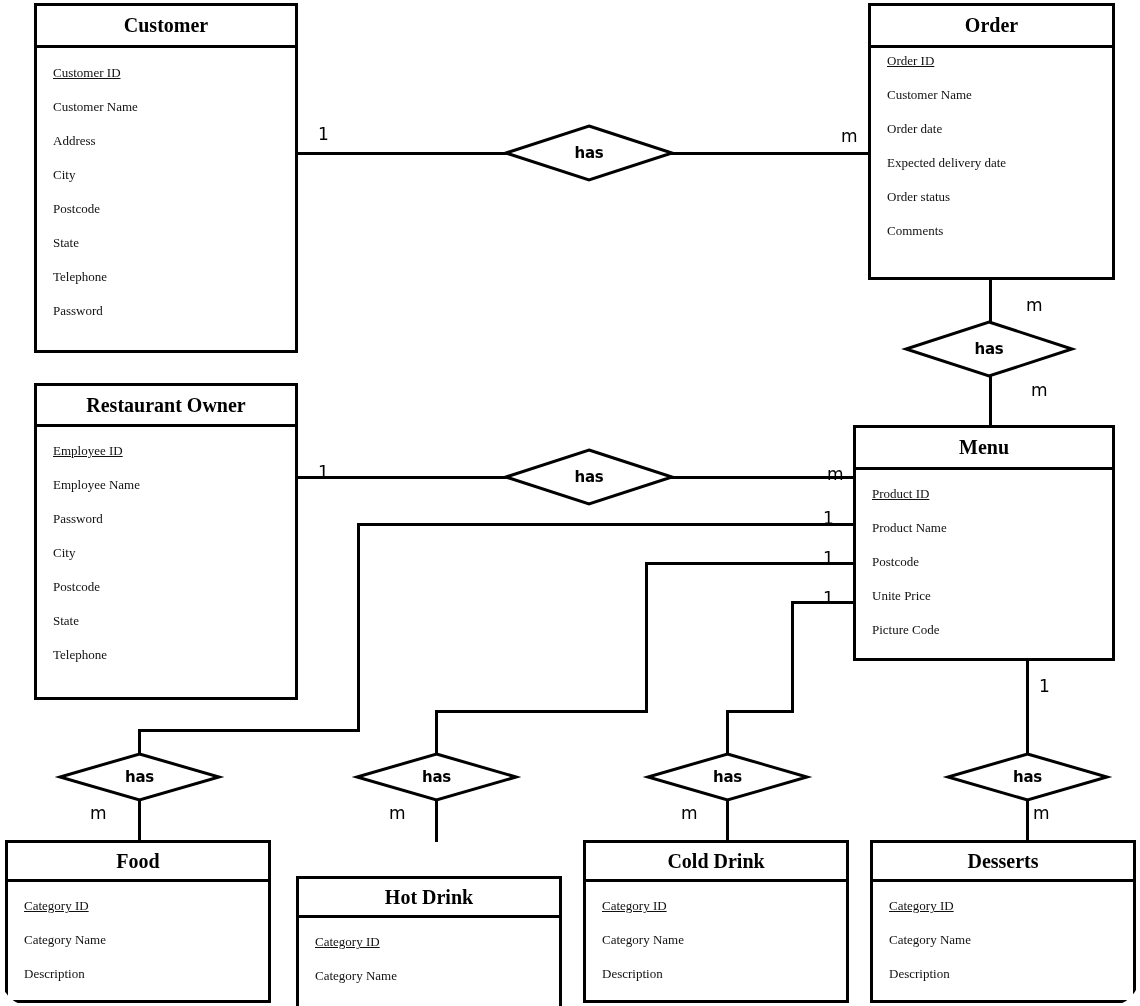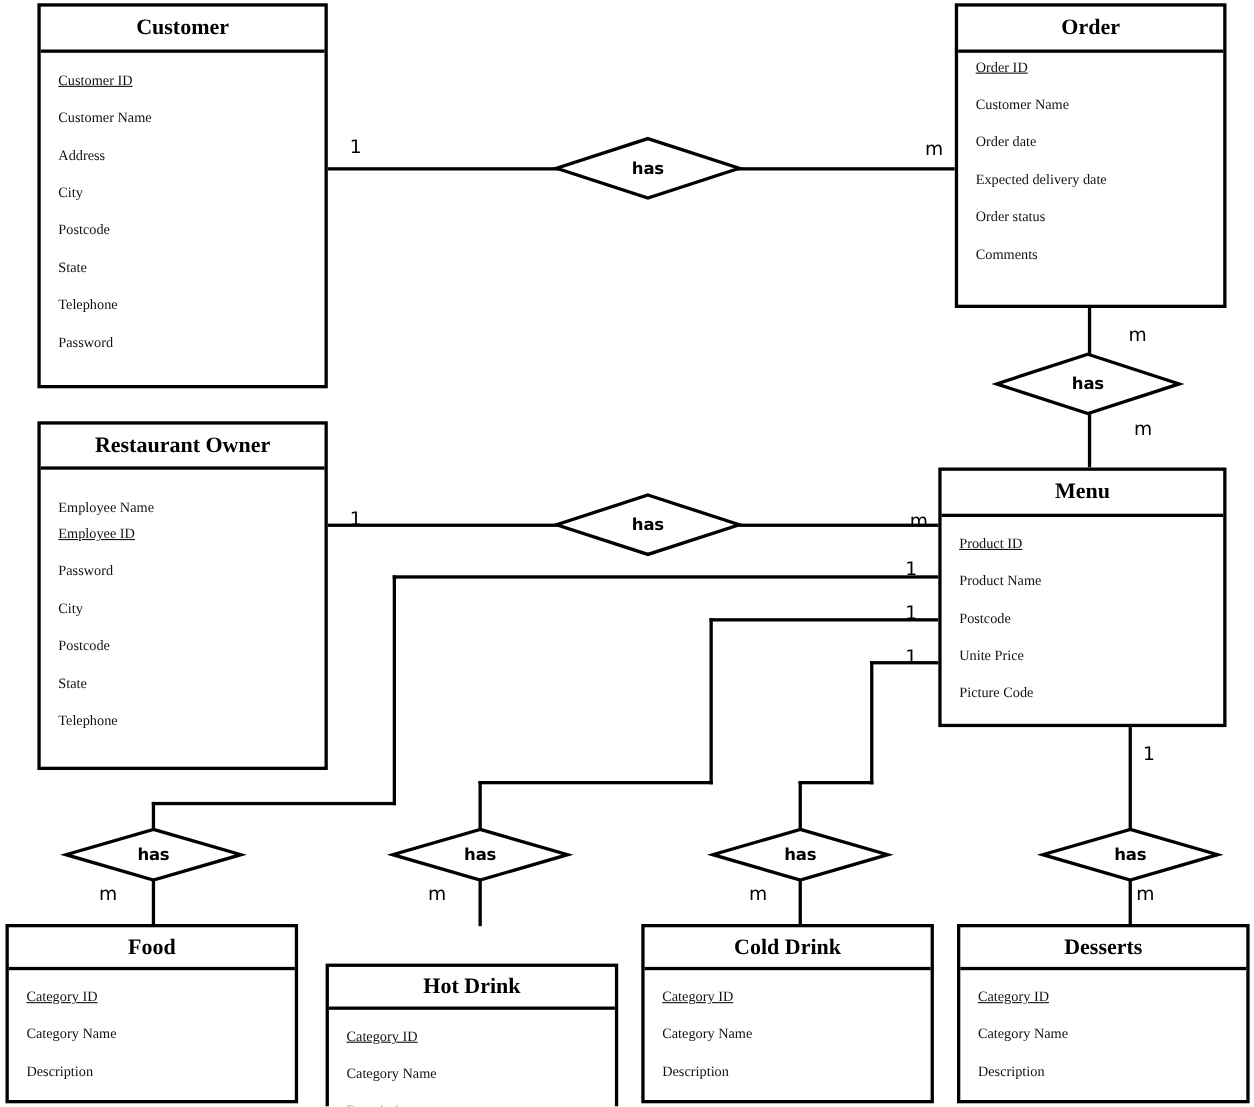--- a/index.html
+++ b/index.html
@@ -7,20 +7,21 @@
     padding: 0;
     background: #ffffff;
   }
   #canvas {
     position: relative;
     width: 1140px;
     height: 1006px;
     background: #ffffff;
     font-family: "Liberation Serif", "DejaVu Serif", serif;
     overflow: hidden;
+    border-radius: 31px;
   }
 
   
   .entity {
     position: absolute;
     border: 3px solid #000000;
     background: #ffffff;
     box-sizing: border-box;
   }
   .entity-title {
@@ -152,22 +153,22 @@
       <div class="attr" style="margin-top:21px;">Order date</div>
       <div class="attr" style="margin-top:21px;">Expected delivery date</div>
       <div class="attr" style="margin-top:21px;">Order status</div>
       <div class="attr" style="margin-top:21px;">Comments</div>
     </div>
   </div>
 
   <div class="entity" style="left:34px; top:383px; width:264px; height:317px;">
     <div class="entity-title" style="height:41px;">Restaurant Owner</div>
     <div class="entity-attrs" style="height:273px;">
+      <div class="attr key" style="margin-top:11px;">Employee ID</div>
       <div class="attr" style="margin-top:21px;">Employee Name</div>
-      <div class="attr key" style="margin-top:11px;">Employee ID</div>
       <div class="attr" style="margin-top:21px;">Password</div>
       <div class="attr" style="margin-top:21px;">City</div>
       <div class="attr" style="margin-top:21px;">Postcode</div>
       <div class="attr" style="margin-top:21px;">State</div>
       <div class="attr" style="margin-top:21px;">Telephone</div>
     </div>
   </div>
 
   <div class="entity" style="left:853px; top:425px; width:262px; height:236px;">
     <div class="entity-title" style="height:42px;text-align:center;">Menu</div>

